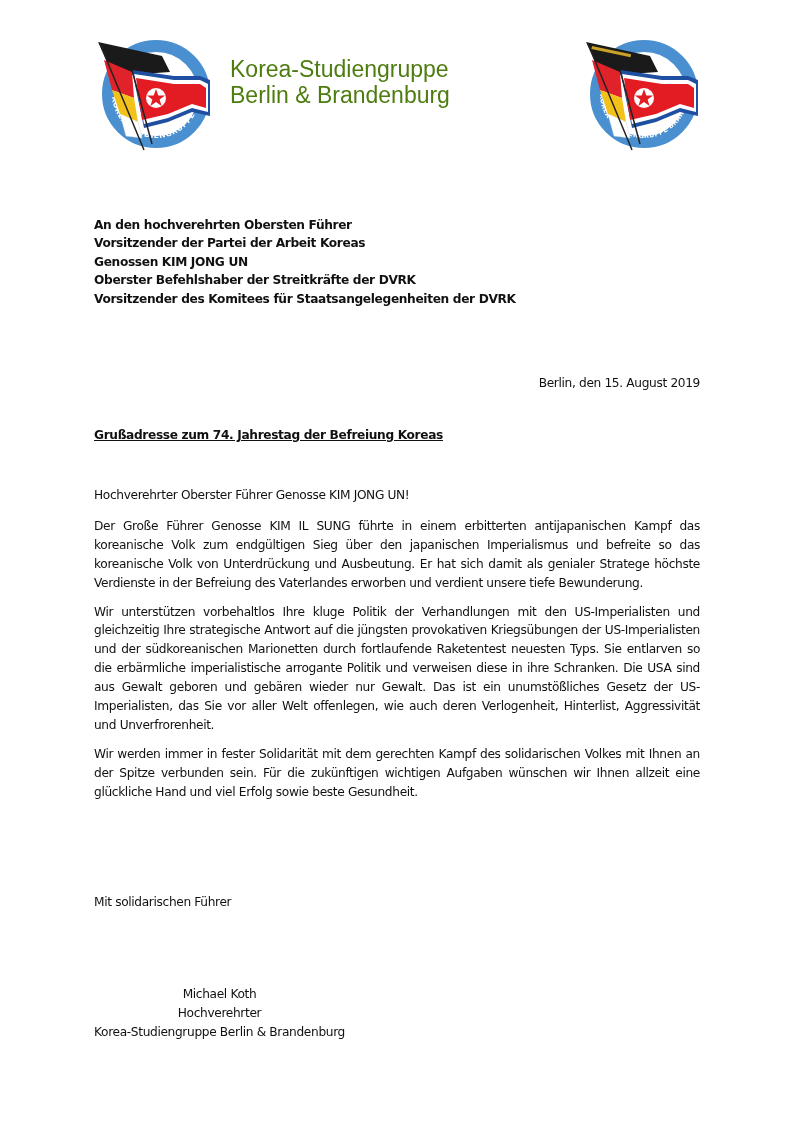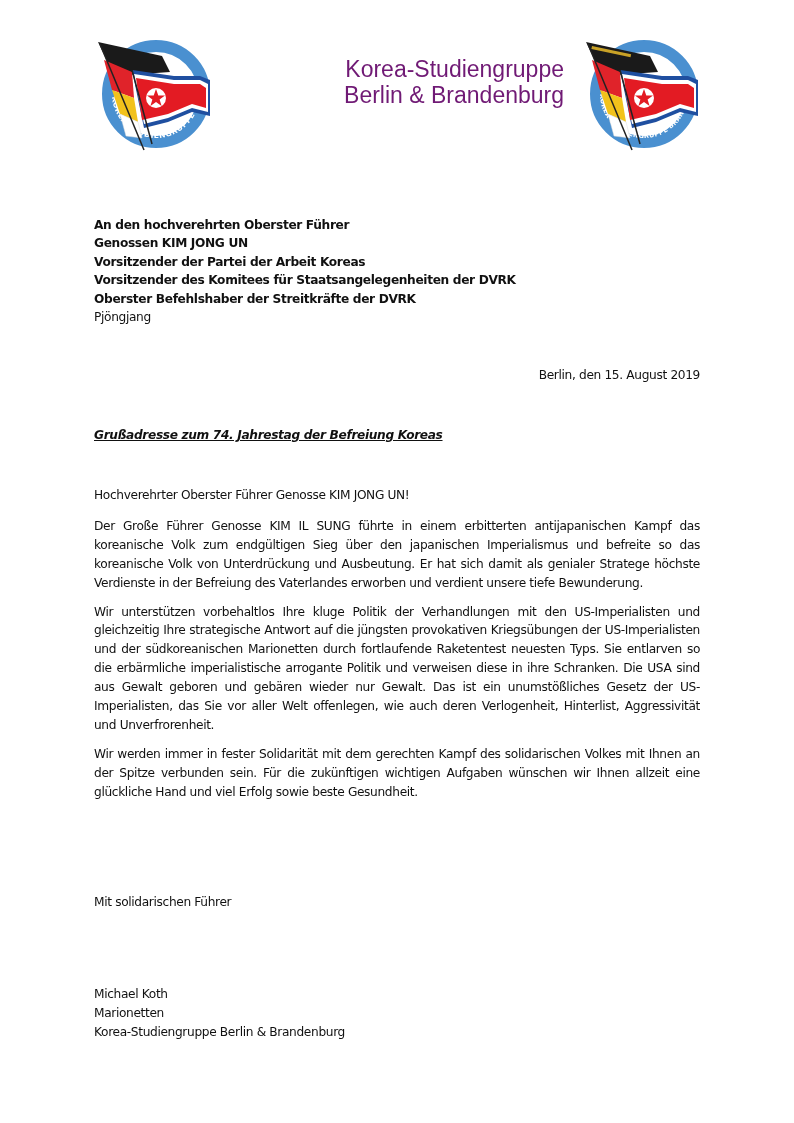--- a/index.html
+++ b/index.html
@@ -1,34 +1,34 @@
 <!DOCTYPE html>
 <html><head>
 <meta charset="utf-8">
 <style>
   html, body { margin: 0; padding: 0; background: #ffffff; }
   body { width: 794px; height: 1123px; position: relative; overflow: hidden;
          font-family: "Liberation Sans", sans-serif; color: #111; }
   .logo { position: absolute; width: 130px; height: 120px; }
   .logo.left { left: 92px; top: 32px; }
   .logo.right { left: 580px; top: 32px; }
-  .header-title { position: absolute; left: 230px; width: 334px; top: 56px; text-align: right;
-                  font-family: "Liberation Sans", sans-serif; font-size: 23px; line-height: 26px; color: #701a75; }
+  .header-title { position: absolute; left: 230px; width: 334px; top: 56px; text-align: left;
+                  font-family: "Liberation Sans", sans-serif; font-size: 23px; line-height: 26px; color: #4d7c0f; }
   .doc { position: absolute; left: 94px; width: 606px; font-family: "DejaVu Sans", sans-serif;
          font-size: 12.2px; color: #111; letter-spacing: -0.35px; }
   .recipient { top: 216px; line-height: 18.4px; }
   .recipient .b { font-weight: bold; }
-  .date { top: 368px; text-align: right; }
-  .subject { top: 428px; font-weight: bold; text-decoration: underline; font-style: italic; }
+  .date { top: 376px; text-align: right; }
+  .subject { top: 428px; font-weight: bold; text-decoration: underline; }
   .body { top: 486px; line-height: 18.9px; }
   .body p { margin: 0 0 10px 0; text-align: justify; }
   .body p.salute { margin-bottom: 12px; }
   .closing { top: 895px; }
   .signature { position: absolute; left: 94px; top: 985px; font-family: "DejaVu Sans", sans-serif;
-               font-size: 12.2px; line-height: 18.8px; color: #111; letter-spacing: -0.35px; }
+               font-size: 12.2px; line-height: 18.8px; color: #111; text-align: center; letter-spacing: -0.35px; }
 </style>
 </head>
 <body>
 
 <div class="logo left">
   <svg width="130" height="120" viewBox="0 0 130 120">
     <defs>
       <path id="ringL" d="M 20 62 A 44 44 0 1 0 108 62" fill="none"></path>
     </defs>
     <circle cx="64" cy="62" r="48" fill="none" stroke="#4a90d0" stroke-width="12"></circle>
@@ -74,38 +74,37 @@
     <polygon points="40,38 82,44 108,44 118,48 118,84 100,80 76,90 52,96" fill="#1f4fa0"></polygon>
     <polygon points="42,42 82,48 108,48 116,52 116,80 100,76 76,86 52,92" fill="#ffffff"></polygon>
     <polygon points="44,46 82,52 108,52 114,56 114,76 100,72 76,82 50,88" fill="#e31b23"></polygon>
     <circle cx="64" cy="66" r="10" fill="#ffffff"></circle>
     <polygon points="64,57 66.3,63.5 73,63.5 67.6,67.5 69.6,74 64,70 58.4,74 60.4,67.5 55,63.5 61.7,63.5" fill="#e31b23"></polygon>
     <line x1="40" y1="38" x2="60" y2="112" stroke="#222" stroke-width="1.5"></line>
   </svg>
 </div>
 
 <div class="doc recipient">
-  <div class="b">An den hochverehrten Oberster Führer</div>
+  <div class="b">An den hochverehrten Obersten Führer</div>
+  <div class="b">Vorsitzender der Partei der Arbeit Koreas</div>
   <div class="b">Genossen KIM JONG UN</div>
-  <div class="b">Vorsitzender der Partei der Arbeit Koreas</div>
+  <div class="b">Oberster Befehlshaber der Streitkräfte der DVRK</div>
   <div class="b">Vorsitzender des Komitees für Staatsangelegenheiten der DVRK</div>
-  <div class="b">Oberster Befehlshaber der Streitkräfte der DVRK</div>
-  <div>Pjöngjang</div>
 </div>
 
 <div class="doc date">Berlin, den 15. August 2019</div>
 
 <div class="doc subject">Grußadresse zum 74. Jahrestag der Befreiung Koreas</div>
 
 <div class="doc body">
   <p class="salute">Hochverehrter Oberster Führer Genosse KIM JONG UN!</p>
   <p>Der Große Führer Genosse KIM IL SUNG führte in einem erbitterten antijapanischen Kampf das koreanische Volk zum endgültigen Sieg über den japanischen Imperialismus und befreite so das koreanische Volk von Unterdrückung und Ausbeutung. Er hat sich damit als genialer Stratege höchste Verdienste in der Befreiung des Vaterlandes erworben und verdient unsere tiefe Bewunderung.</p>
   <p>Wir unterstützen vorbehaltlos Ihre kluge Politik der Verhandlungen mit den US-Imperialisten und gleichzeitig Ihre strategische Antwort auf die jüngsten provokativen Kriegsübungen der US-Imperialisten und der südkoreanischen Marionetten durch fortlaufende Raketentest neuesten Typs. Sie entlarven so die erbärmliche imperialistische arrogante Politik und verweisen diese in ihre Schranken. Die USA sind aus Gewalt geboren und gebären wieder nur Gewalt. Das ist ein unumstößliches Gesetz der US-Imperialisten, das Sie vor aller Welt offenlegen, wie auch deren Verlogenheit, Hinterlist, Aggressivität und Unverfrorenheit.</p>
   <p>Wir werden immer in fester Solidarität mit dem gerechten Kampf des solidarischen Volkes mit Ihnen an der Spitze verbunden sein. Für die zukünftigen wichtigen Aufgaben wünschen wir Ihnen allzeit eine glückliche Hand und viel Erfolg sowie beste Gesundheit.</p>
 </div>
 
 <div class="doc closing">Mit solidarischen Führer</div>
 
 <div class="signature">
   <div>Michael Koth</div>
-  <div>Marionetten</div>
+  <div>Hochverehrter</div>
   <div>Korea-Studiengruppe Berlin &amp; Brandenburg</div>
 </div>
 
 </body></html>

